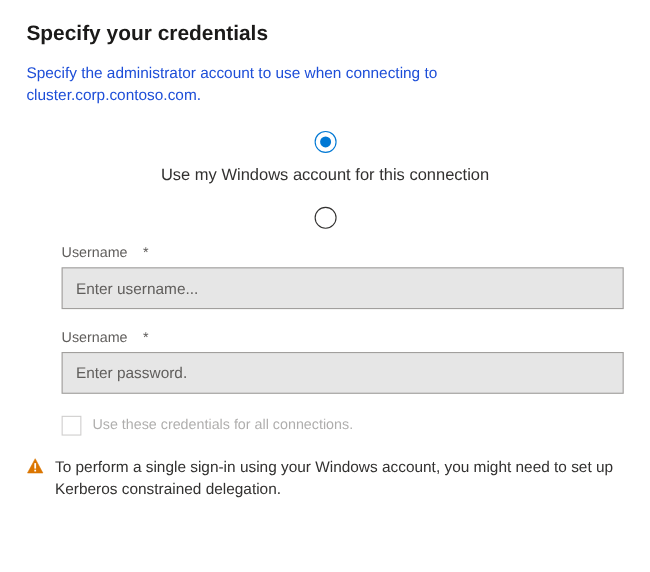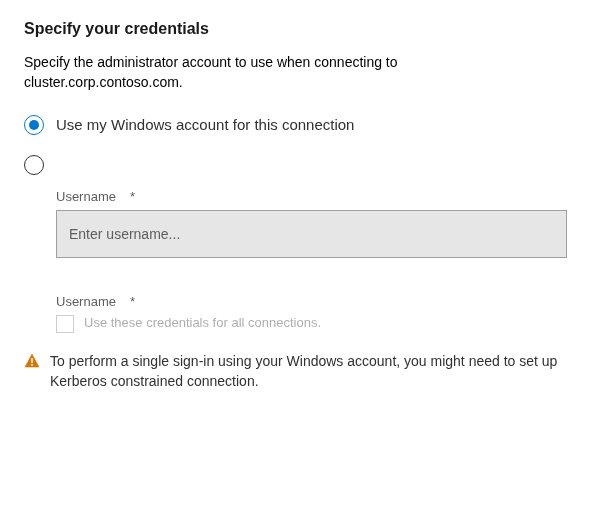--- a/index.html
+++ b/index.html
@@ -4,38 +4,39 @@
   <style>
     * { box-sizing: border-box; margin: 0; padding: 0; }
     body {
       font-family: "Segoe UI", -apple-system, BlinkMacSystemFont, sans-serif;
       background: #ffffff;
       color: #323130;
       width: 591px;
       padding: 20px 24px;
     }
     .title {
-      font-size: 16px;
+      font-size: 19px;
       font-weight: 600;
       color: #1b1a19;
       margin-bottom: 14px;
     }
     .description {
       font-size: 14px;
-      color: #000000;
+      color: #1d4ed8;
       line-height: 1.45;
       margin-bottom: 22px;
       max-width: 490px;
     }
     .radio-row {
       display: flex;
       align-items: center;
       gap: 12px;
       margin-bottom: 20px;
       cursor: pointer;
+      flex-direction: column;
     }
     .radio-outer {
       width: 20px;
       height: 20px;
       border: 1px solid #323130;
       border-radius: 50%;
       display: flex;
       align-items: center;
       justify-content: center;
       flex-shrink: 0;
@@ -63,28 +64,28 @@
       margin-bottom: 6px;
       display: flex;
       align-items: center;
       gap: 14px;
     }
     .req {
       color: #605e5c;
     }
     .text-input {
       width: 100%;
-      height: 48px;
+      height: 38px;
       background: #e6e6e6;
       border: 1px solid #a19f9d;
       padding: 0 12px;
       font-size: 14px;
       font-family: inherit;
       color: #323130;
-      margin-bottom: 36px;
+      margin-bottom: 18px;
     }
     .text-input::placeholder {
       color: #605e5c;
     }
     .checkbox-row {
       display: flex;
       align-items: flex-start;
       gap: 10px;
       margin-top: 2px;
       margin-bottom: 10px;
@@ -139,29 +140,30 @@
   <div class="field-label">
     <span>Username</span>
     <span class="req">*</span>
   </div>
   <input type="text" class="text-input" placeholder="Enter username..." style="">
 
   <div class="field-label">
     <span>Username</span>
     <span class="req">*</span>
   </div>
+  <input type="password" class="text-input" placeholder="Enter password." style="">
 
   <div class="checkbox-row">
     <span class="checkbox-box"></span>
     <span class="checkbox-label">Use these credentials for all connections.</span>
   </div>
 </div>
 
 <div class="warning-row">
   <span class="warning-icon">
     <svg width="16" height="16" viewBox="0 0 16 16">
       <path d="M8 1 L15 14 L1 14 Z" fill="#db7500" stroke="#db7500" stroke-width="0.5"></path>
       <rect x="7.2" y="5" width="1.6" height="5" fill="#ffffff"></rect>
       <rect x="7.2" y="11" width="1.6" height="1.6" fill="#ffffff"></rect>
     </svg>
   </span>
-  <span class="warning-text">To perform a single sign-in using your Windows account, you might need to set up Kerberos constrained connection.</span>
+  <span class="warning-text">To perform a single sign-in using your Windows account, you might need to set up Kerberos constrained delegation.</span>
 </div>
 
 </body></html>

